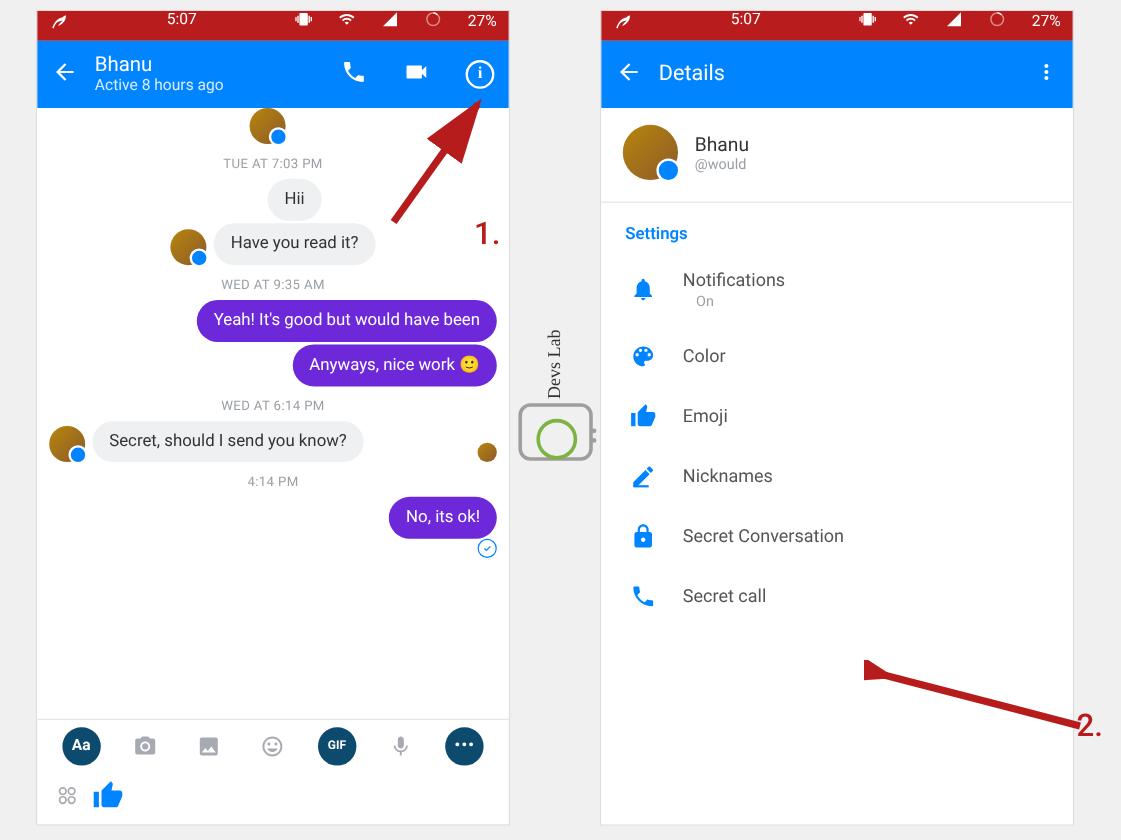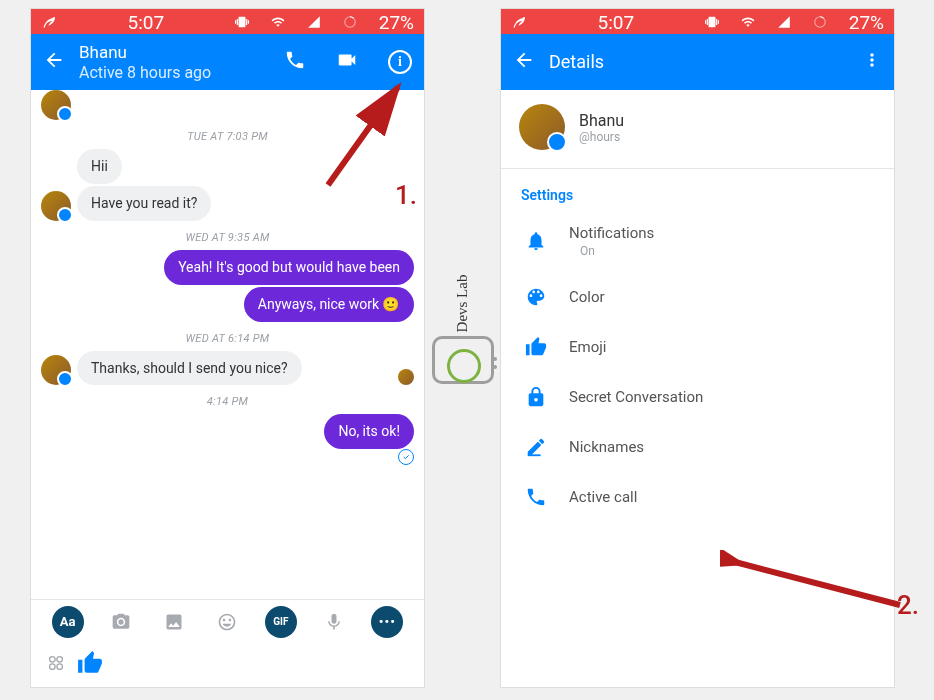--- a/index.html
+++ b/index.html
@@ -17,25 +17,25 @@
     background: #fff;
     border: 1px solid #ddd;
     overflow: hidden;
   }
   .phone-left { top: 8px; left: 30px; }
   .phone-right { top: 8px; left: 500px; }
 
   
   .statusbar {
     height: 25px;
-    background: #ef4444;
+    background: #b91c1c;
     color: #fff;
     display: flex;
-    align-items: flex-end;
-    font-size: 19px;
+    align-items: flex-start;
+    font-size: 13px;
     padding: 0 10px;
     justify-content: space-between;
   }
   .statusbar .right { display: flex; align-items: center; gap: 22px; }
   .statusbar .leaf-icon svg { width: 16px; height:16px; fill:#fff;}
   .statusbar .clock { margin-left: auto; margin-right:auto;}
   .sb-icon svg { width:14px; height:14px; fill:#fff; }
 
   
   .chat-header {
@@ -43,30 +43,30 @@
     background: #0084ff;
     color: #fff;
     display: flex;
     align-items: center;
     padding: 0 12px;
     gap: 14px;
   }
   .back-arrow svg { width:22px; height:22px; fill:#fff; }
   .header-title { flex: 1; display:flex; flex-direction:column; line-height:1.2;}
   .header-name { font-size:17px; font-weight:400;}
-  .header-sub { font-size:16px; opacity:.85;}
+  .header-sub { font-size:13px; opacity:.85;}
   .hdr-action svg { width:22px; height:22px; fill:#fff; }
   .hdr-action { margin-left: 16px; }
   .info-circle { width:24px;height:24px;border:2px solid #fff;border-radius:50%;display:flex;align-items:center;justify-content:center;font-size:14px;font-weight:bold;font-family:serif;}
 
   
   .chat-body { background:#fff; height: calc(100% - 25px - 56px - 44px - 44px); overflow:hidden; padding:4px 10px; }
-  .timestamp { text-align:center; font-size:11px; color:#9aa0a6; margin:10px 0 6px; letter-spacing:0.3px;font-style:italic;}
+  .timestamp { text-align:center; font-size:11px; color:#9aa0a6; margin:10px 0 6px; letter-spacing:0.3px;}
   .msg-row { display:flex; align-items:flex-end; margin:2px 0; gap:6px;}
-  .msg-row.in { justify-content:flex-start; }
+  .msg-row.in { justify-content:center; }
   .msg-row.out { justify-content:flex-end; }
   .avatar-sm { width:30px;height:30px;border-radius:50%;background:linear-gradient(135deg,#b8860b,#8b5a2b);position:relative;flex-shrink:0;}
   .avatar-sm::after{content:"";position:absolute;right:-2px;bottom:-2px;width:12px;height:12px;border-radius:50%;background:#0084ff;border:2px solid #fff;}
   .avatar-sm.hidden{visibility:hidden;}
   .bubble { max-width:250px; padding:8px 14px; border-radius:18px; font-size:14px; line-height:1.35;}
   .bubble.in { background:#eef0f2; color:#333;}
   .bubble.out { background:#6d28d9; color:#fff;}
   .tiny-receipt { width:16px;height:16px;border:1.5px solid #0084ff;border-radius:50%;margin-left:4px;display:flex;align-items:center;justify-content:center;}
   .tiny-receipt svg{width:8px;height:8px;stroke:#0084ff;stroke-width:3;fill:none;}
   .tiny-avatar { width:16px;height:16px;border-radius:50%;background:linear-gradient(135deg,#b8860b,#8b5a2b);}
@@ -179,21 +179,21 @@
     <div class="msg-row out">
       <span class="bubble out">Yeah! It's good but would have been</span>
     </div>
     <div class="msg-row out">
       <span class="bubble out">Anyways, nice work 🙂</span>
     </div>
 
     <div class="timestamp">WED AT 6:14 PM</div>
     <div class="msg-row in">
       <span class="avatar-sm"></span>
-      <span class="bubble in">Thanks, should I send you nice?</span>
+      <span class="bubble in">Secret, should I send you know?</span>
       <span style="flex:1"></span>
       <span class="tiny-avatar"></span>
     </div>
 
     <div class="timestamp">4:14 PM</div>
     <div class="msg-row out">
       <span class="bubble out">No, its ok!</span>
     </div>
     <div class="msg-row out" style="margin-top:-2px;">
       <span class="tiny-receipt">
@@ -281,21 +281,21 @@
     <span class="dots-vert"><svg viewBox="0 0 24 24">
           <path d="M12 8c1.1 0 2-.9 2-2s-.9-2-2-2-2 .9-2 2 .9 2 2 2zm0 2c-1.1 0-2 .9-2 2s.9 2 2 2 2-.9 2-2-.9-2-2-2zm0 6c-1.1 0-2 .9-2 2s.9 2 2 2 2-.9 2-2-.9-2-2-2z"></path>
         </svg></span>
   </div>
 
   <div class="details-body">
     <div class="profile-row">
       <span class="avatar-lg"></span>
       <div class="profile-text">
         <div class="pname">Bhanu</div>
-        <div class="phandle">@hours</div>
+        <div class="phandle">@would</div>
       </div>
     </div>
     <div class="divider"></div>
     <div class="section-label">Settings</div>
 
     <div class="settings-list">
 
       <div class="settings-item">
         <span class="icon-slot">
             <svg viewBox="0 0 24 24">
@@ -322,43 +322,43 @@
             <svg viewBox="0 0 24 24">
               <path d="M1 21h4V9H1v12zm22-11c0-1.1-.9-2-2-2h-6.31l.95-4.57.03-.32c0-.41-.17-.79-.44-1.06L14.17 1 7.59 7.59C7.22 7.95 7 8.45 7 9v10c0 1.1.9 2 2 2h9c.83 0 1.54-.5 1.84-1.22l3.02-7.05c.09-.23.14-.47.14-.73v-2z"></path>
             </svg>
           </span>
         <span class="txt">Emoji</span>
       </div>
 
       <div class="settings-item">
         <span class="icon-slot">
             <svg viewBox="0 0 24 24">
-              <path d="M18 8h-1V6c0-2.76-2.24-5-5-5S7 3.24 7 6v2H6c-1.1 0-2 .9-2 2v10c0 1.1.9 2 2 2h12c1.1 0 2-.9 2-2V10c0-1.1-.9-2-2-2zm-6 9c-1.1 0-2-.9-2-2s.9-2 2-2 2 .9 2 2-.9 2-2 2zM9 8V6c0-1.66 1.34-3 3-3s3 1.34 3 3v2H9z"></path>
-            </svg>
-          </span>
-        <span class="txt">Secret Conversation</span>
-      </div>
-
-      <div class="settings-item">
-        <span class="icon-slot">
-            <svg viewBox="0 0 24 24">
               <path d="M3 17.25V21h3.75L17.81 9.94l-3.75-3.75L3 17.25zM20.71 7.04c.39-.39.39-1.02 0-1.41l-2.34-2.34c-.39-.39-1.02-.39-1.41 0l-1.83 1.83 3.75 3.75 1.83-1.83z"></path>
               <rect x="3" y="20" width="14" height="2"></rect>
             </svg>
           </span>
         <span class="txt">Nicknames</span>
       </div>
 
       <div class="settings-item">
         <span class="icon-slot">
             <svg viewBox="0 0 24 24">
+              <path d="M18 8h-1V6c0-2.76-2.24-5-5-5S7 3.24 7 6v2H6c-1.1 0-2 .9-2 2v10c0 1.1.9 2 2 2h12c1.1 0 2-.9 2-2V10c0-1.1-.9-2-2-2zm-6 9c-1.1 0-2-.9-2-2s.9-2 2-2 2 .9 2 2-.9 2-2 2zM9 8V6c0-1.66 1.34-3 3-3s3 1.34 3 3v2H9z"></path>
+            </svg>
+          </span>
+        <span class="txt">Secret Conversation</span>
+      </div>
+
+      <div class="settings-item">
+        <span class="icon-slot">
+            <svg viewBox="0 0 24 24">
               <path d="M6.62 10.79c1.44 2.83 3.76 5.14 6.59 6.59l2.2-2.2c.27-.27.67-.36 1.02-.24 1.12.37 2.33.57 3.57.57.55 0 1 .45 1 1V20c0 .55-.45 1-1 1-9.39 0-17-7.61-17-17 0-.55.45-1 1-1h3.5c.55 0 1 .45 1 1 0 1.25.2 2.45.57 3.57.11.35.03.74-.25 1.02l-2.2 2.2z"></path>
             </svg>
           </span>
-        <span class="txt">Active call</span>
+        <span class="txt">Secret call</span>
       </div>
 
     </div>
   </div>
 </div>
 
 <svg class="arrow" style="left:310px;top:75px;width:110px;height:120px;">
   <defs>
       <marker id="ah1" markerWidth="10" markerHeight="10" refX="8" refY="3" orient="auto">
         <path d="M0,0 L0,6 L9,3 z" fill="#b71c1c"></path>

